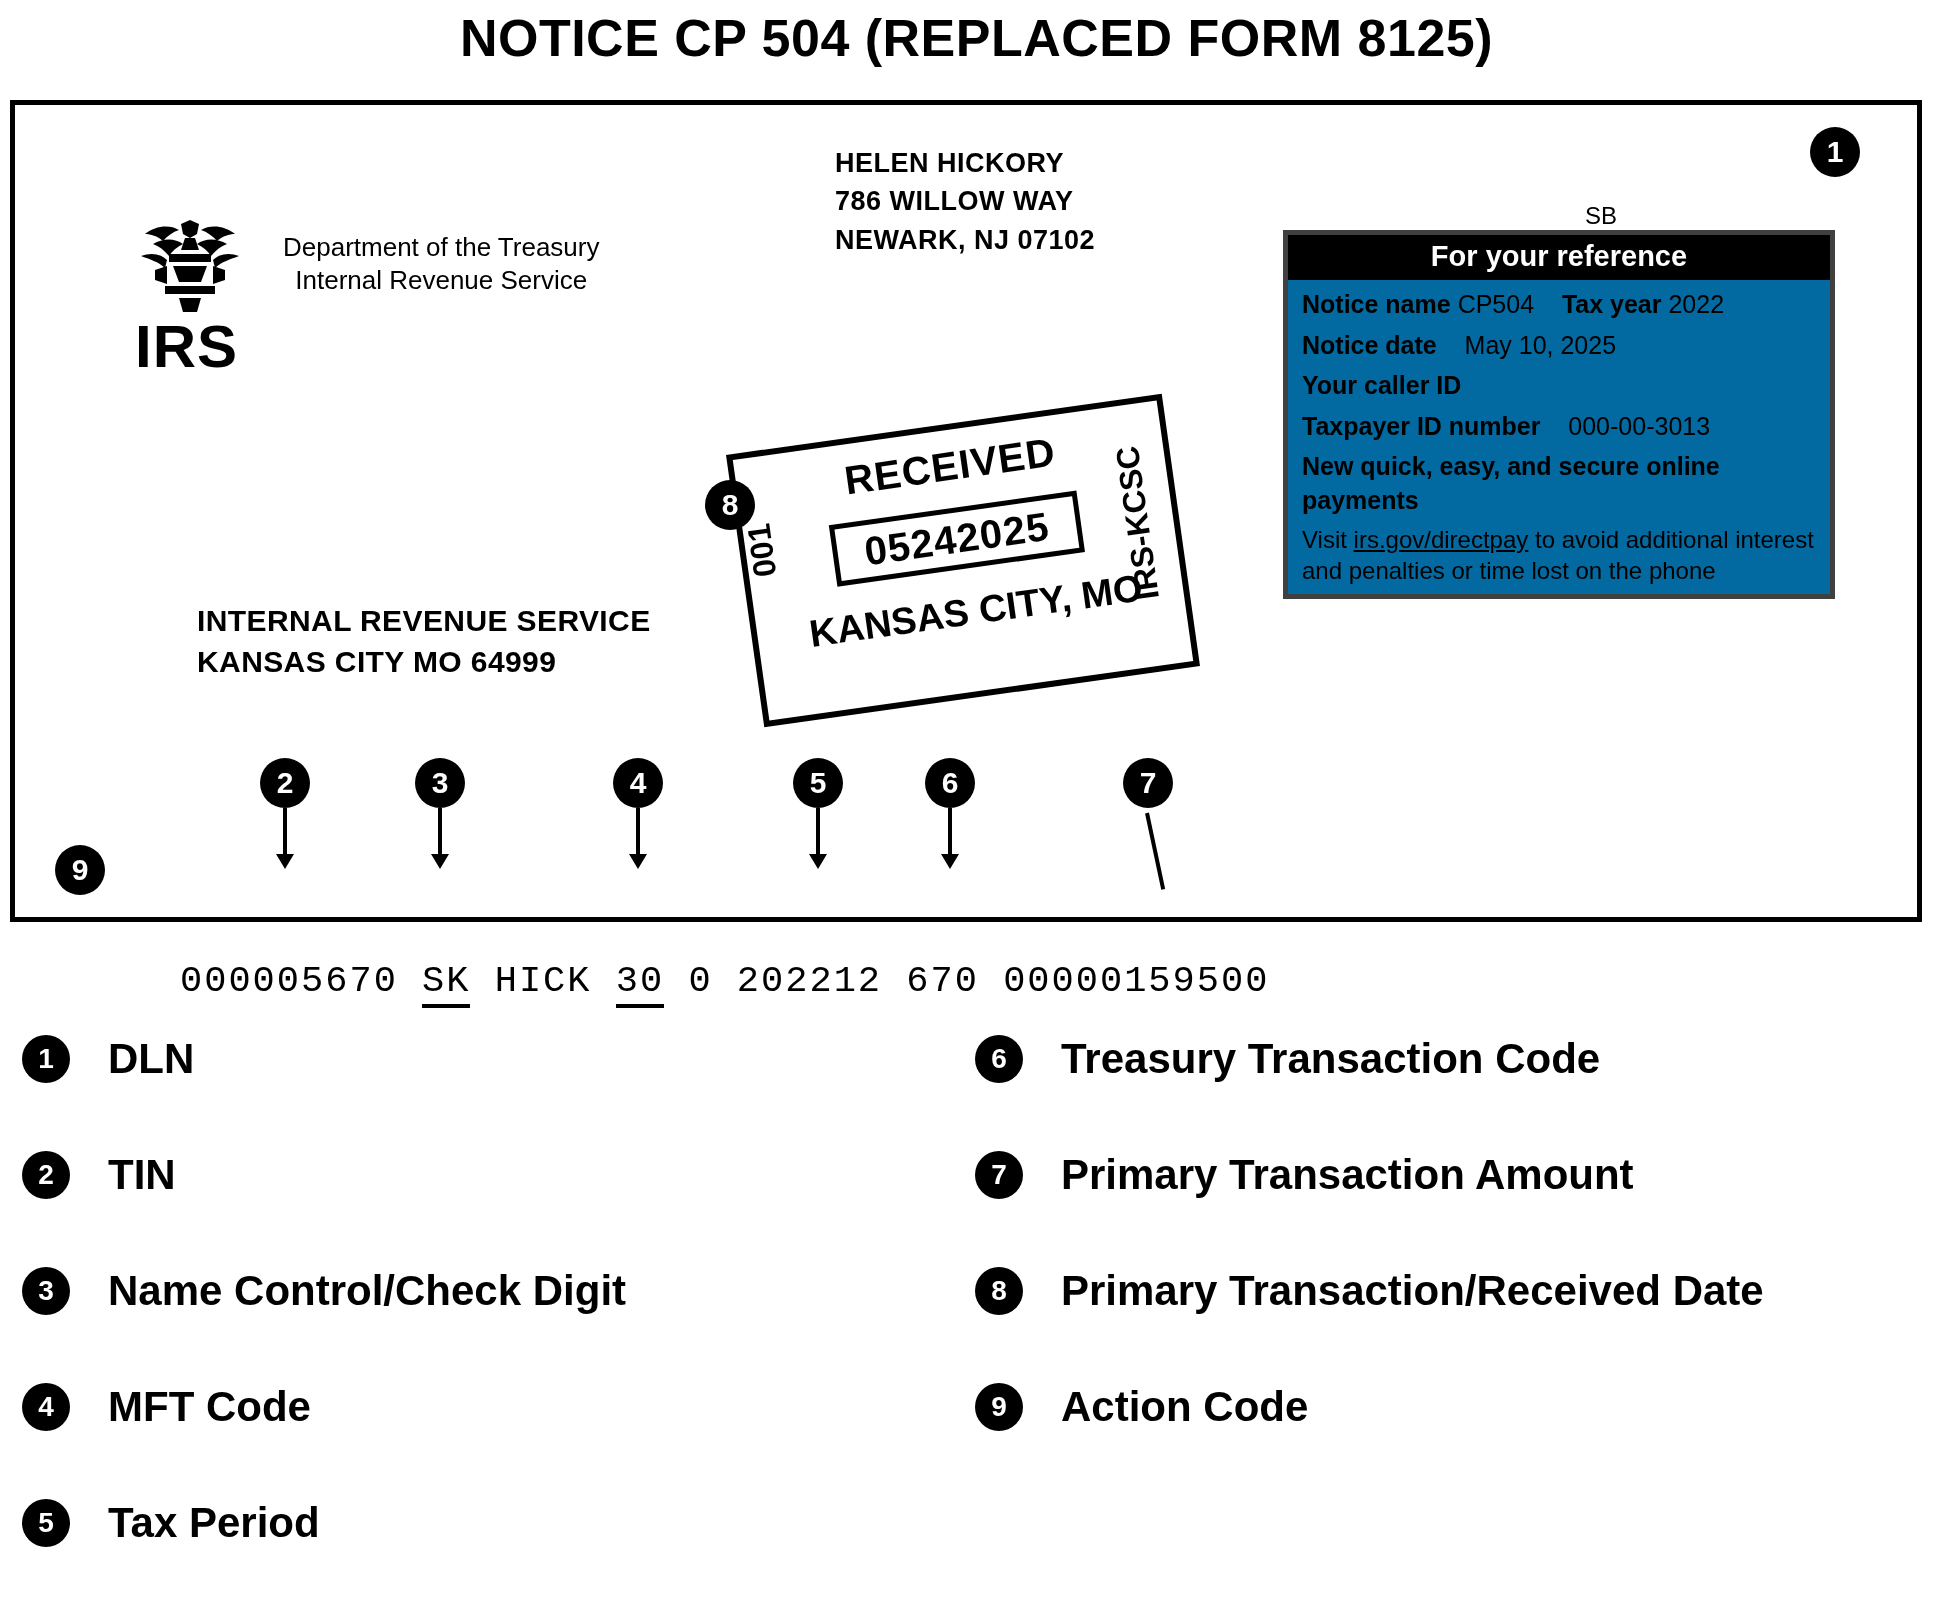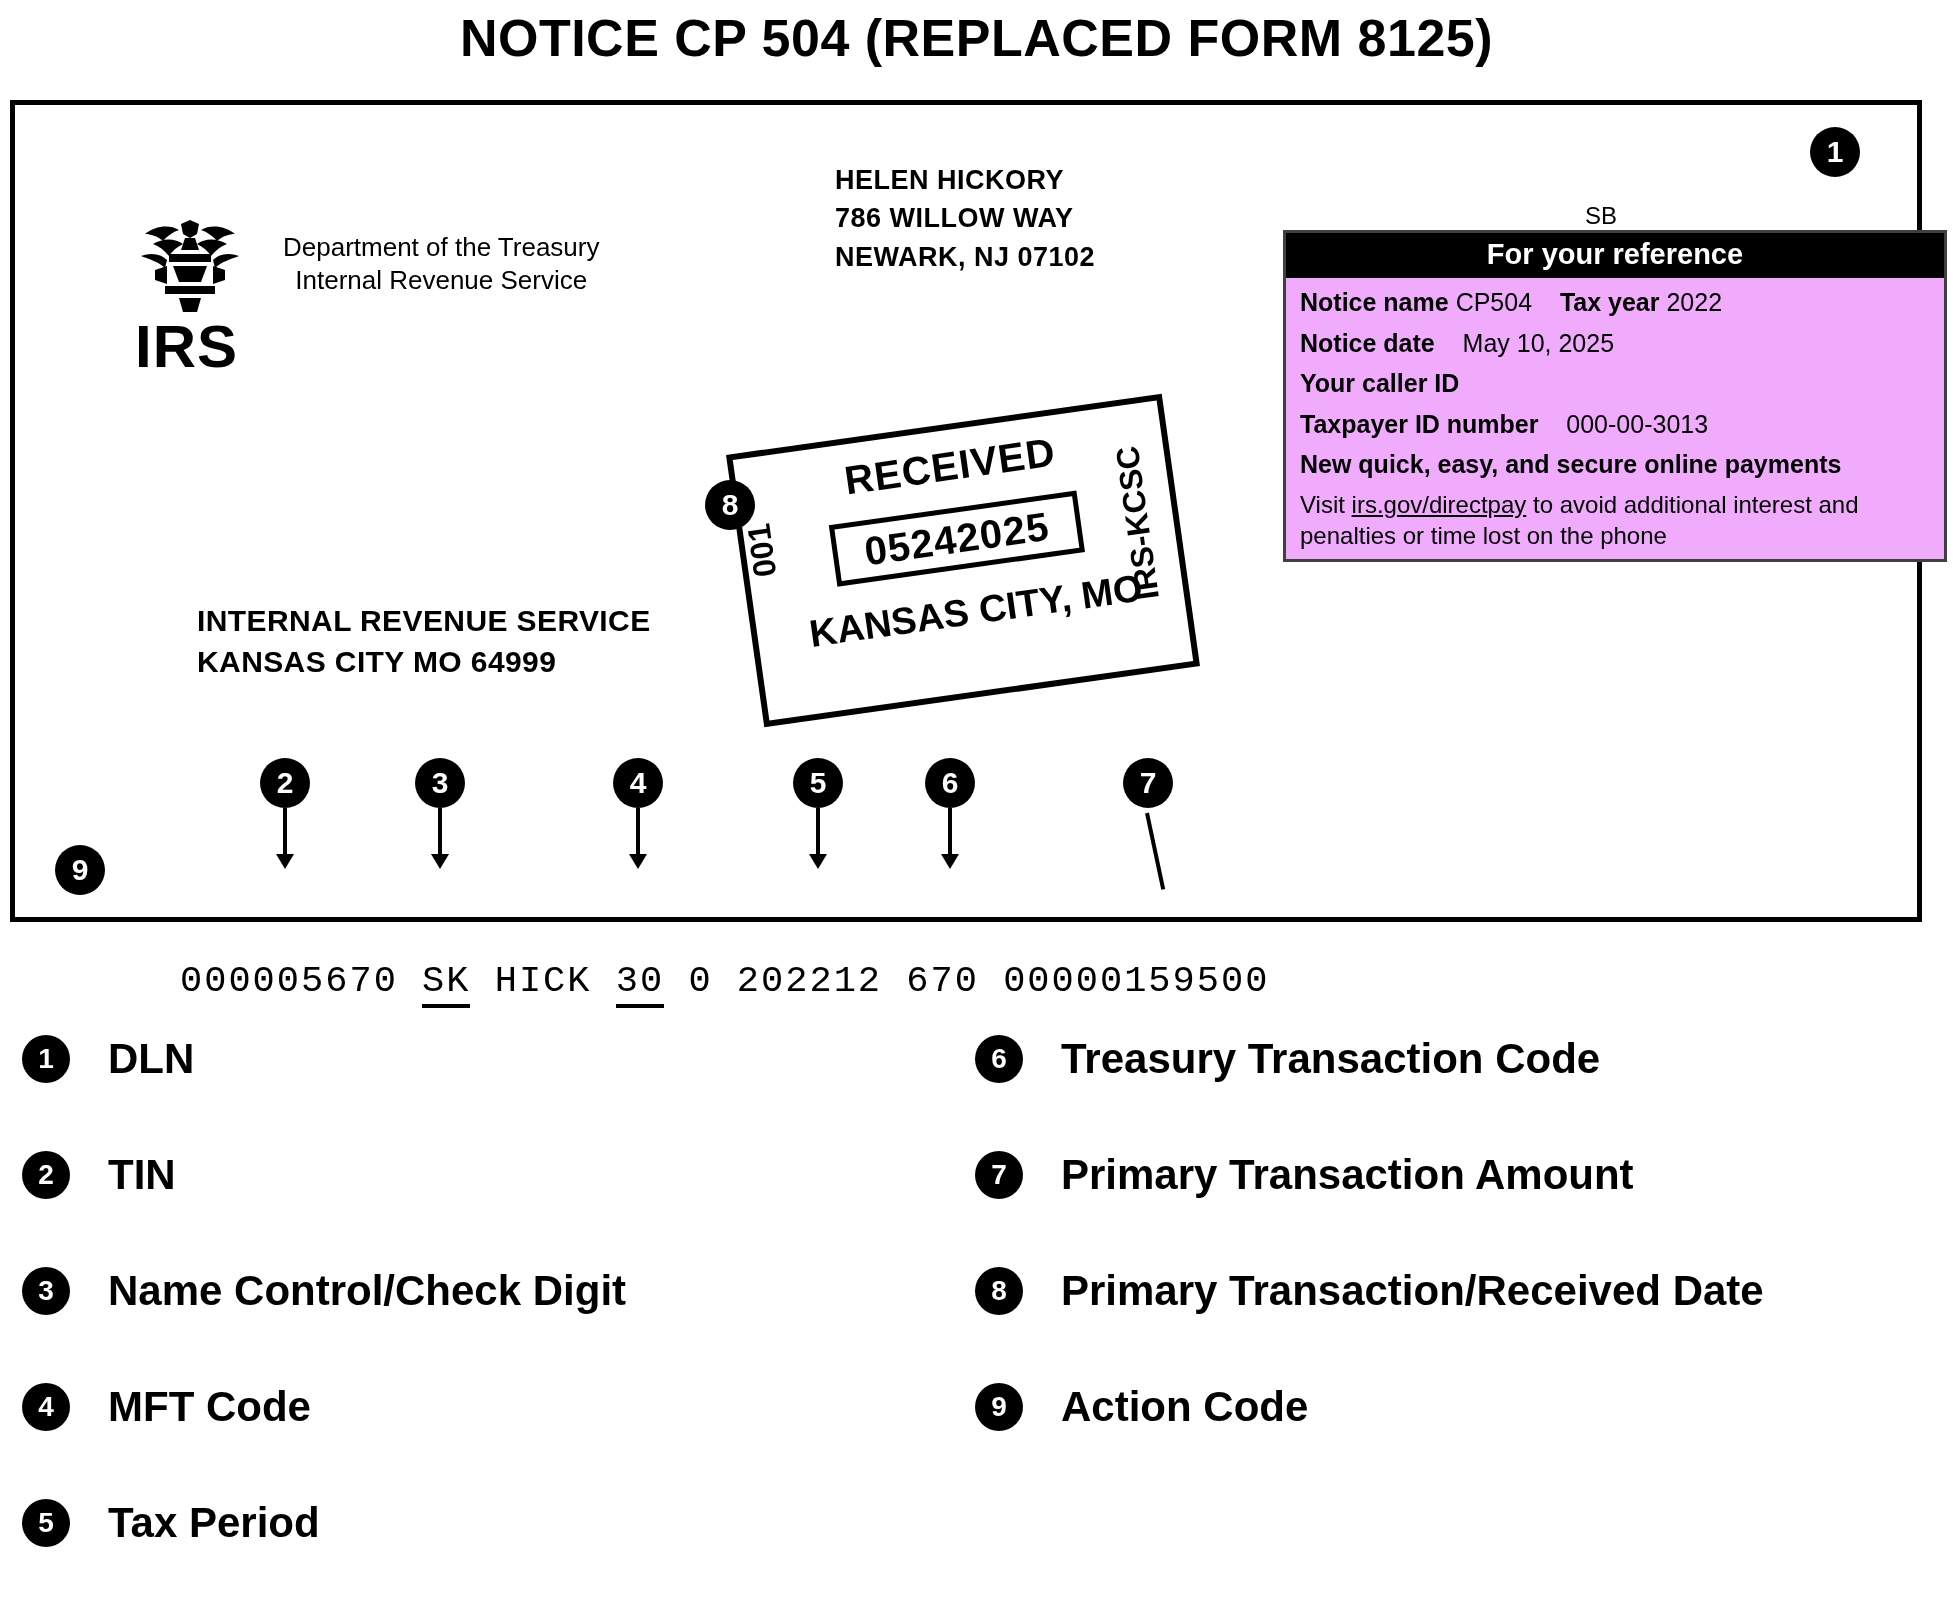--- a/index.html
+++ b/index.html
@@ -76,21 +76,21 @@
     left: 268px;
     font-size: 26px;
     line-height: 1.28;
     font-family: "Liberation Sans", sans-serif;
     text-align: center;
   }
 
   
   .recipient {
     position: absolute;
-    top: 56px;
+    top: 39px;
     left: 820px;
     font-size: 27px;
     font-weight: bold;
     line-height: 1.42;
     letter-spacing: 0.5px;
   }
 
   
   .dln {
     position: absolute;
@@ -105,24 +105,24 @@
     top: 97px;
     left: 1570px;
     font-size: 24px;
   }
 
   
   .ref-box {
     position: absolute;
     top: 125px;
     left: 1268px;
-    width: 664px;
-    border: 3px solid #404040;
+    width: 552px;
+    border: 5px solid #404040;
     box-sizing: border-box;
-    background: #f0abfc;
+    background: #0369a1;
   }
   .ref-header {
     background: #000;
     color: #fff;
     text-align: center;
     font-size: 29px;
     font-weight: bold;
     padding: 5px 0 7px 0;
   }
   .ref-body {

